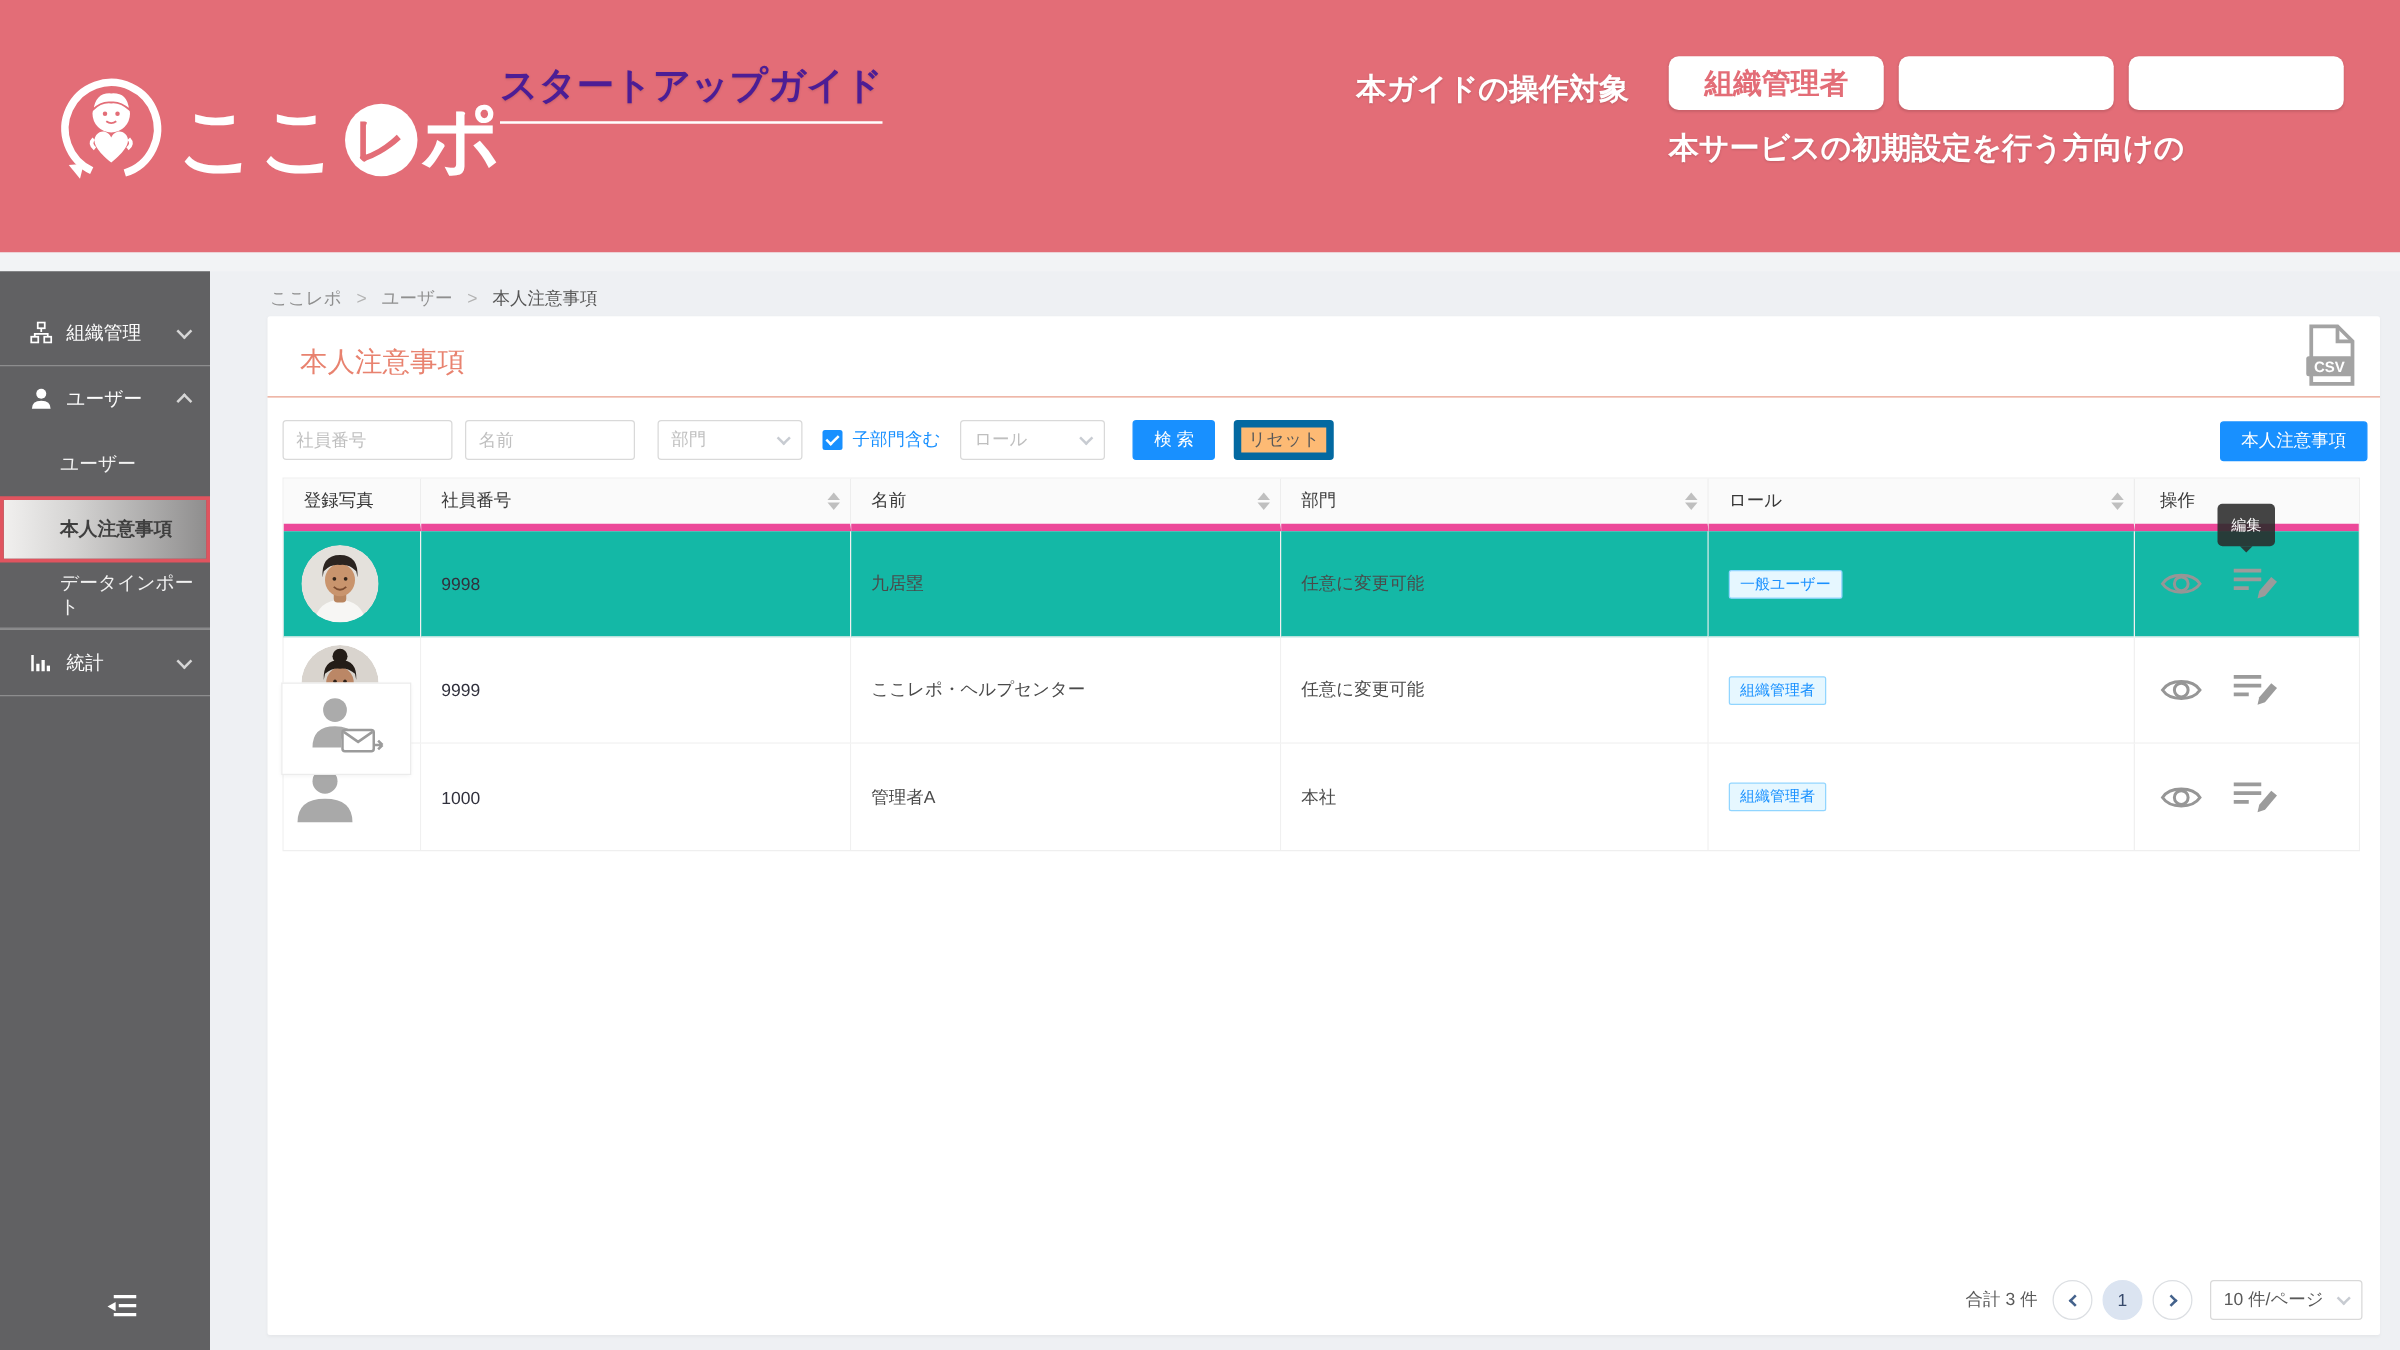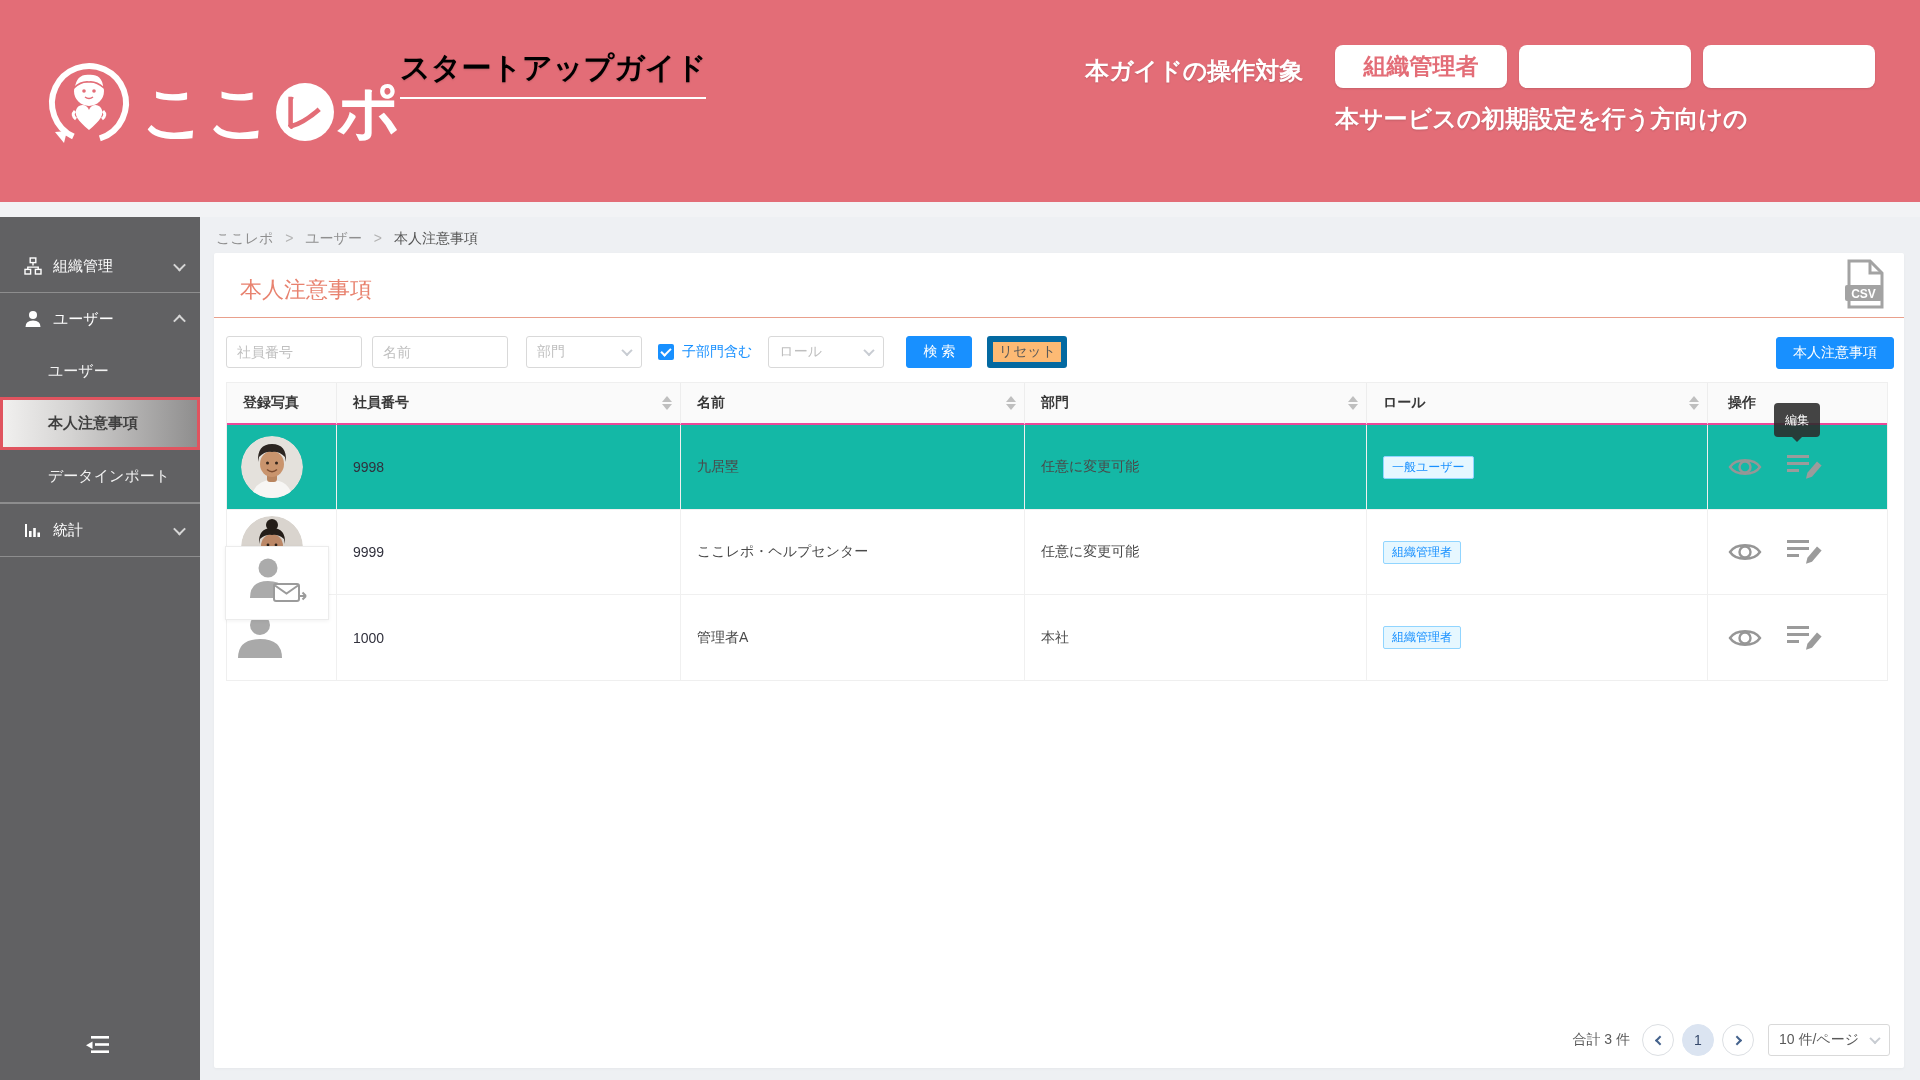--- a/index.html
+++ b/index.html
@@ -7,30 +7,30 @@
   body {
     position:relative; overflow:hidden;
     font-family:"Liberation Sans","DejaVu Sans",sans-serif;
     background:var(--content-bg,#eef0f3); color:#4a4a4a;
   }
   
   .guide-header { position:absolute; left:0; top:0; width:1920px; height:202px; background:var(--brand,#e36d77); }
   .logo-mark { position:absolute; left:42px; top:55px; }
   .logo-text { position:absolute; left:142px; top:70px; display:flex; align-items:center; color:#fff; font-weight:bold; font-size:62px; letter-spacing:2px; }
   .logo-circle { width:58px; height:58px; background:#fff; border-radius:50%; color:var(--brand,#e36d77); font-size:42px; display:flex; align-items:center; justify-content:center; margin:0 3px; }
-  .guide-title-block { position:absolute; left:400px; top:48px; color:#000000; text-shadow:0 1px 2px rgba(0,0,0,0.15); }
+  .guide-title-block { position:absolute; left:400px; top:48px; color:#4c1d95; text-shadow:0 1px 2px rgba(0,0,0,0.15); }
   .guide-title { font-size:30px; font-weight:bold; border-bottom:2px solid #fff; padding-bottom:8px; display:inline-block; }
   .guide-subtitle { margin-top:12px; font-size:19px; font-weight:bold; }
   .guide-target-label { position:absolute; left:1085px; top:55px; color:#fff; font-size:24px; font-weight:bold; text-shadow:0 1px 2px rgba(0,0,0,0.15); }
   .guide-buttons { position:absolute; left:1335px; top:45px; display:flex; gap:12px; }
   .guide-step-btn { width:172px; height:43px; background:#fff; border:none; border-radius:8px; font-size:23px; font-weight:bold; color:var(--brand,#e36d77); font-family:inherit; box-shadow:0 1px 2px rgba(0,0,0,0.12); }
   .guide-desc { position:absolute; left:1335px; top:102px; color:#fff; font-size:24px; font-weight:bold; line-height:33px; text-shadow:0 1px 2px rgba(0,0,0,0.15); }
   .header-strip { position:absolute; left:0; top:202px; width:1920px; height:15px; background:#f2f3f5; }
   
-  .sidebar { position:absolute; left:0; top:217px; width:200px; height:863px; background:var(--sidebar,#616163); }
+  .sidebar { position:absolute; left:0; top:217px; width:168px; height:863px; background:var(--sidebar,#616163); }
   .side-menu { padding-top:23px; }
   .side-item { height:52px; display:flex; align-items:center; padding:0 16px 0 24px; color:#fdfdfd; font-size:15px; cursor:pointer; }
   .side-item .mi { width:18px; height:18px; margin-right:11px; flex:0 0 18px; }
   .side-sub { height:52px; display:flex; align-items:center; padding-left:48px; color:#f2f2f2; font-size:15px; cursor:pointer; }
   .side-sub.active { height:53px; padding-left:45px; border:3px solid var(--active-border,#e0545f); background:linear-gradient(90deg,#f1f0ef 0%,#d4d3d2 35%,#8f8e8e 100%); color:#3f3f3f; font-weight:bold; }
   .side-divider { height:1px; background:rgba(255,255,255,0.28); }
   .chev { width:9px; height:9px; border-right:2px solid #d6d6d6; border-bottom:2px solid #d6d6d6; display:inline-block; }
   .chev.down { transform:rotate(45deg) translate(-1px,-1px); }
   .chev.up { transform:rotate(-135deg) translate(-1px,-1px); }
   .side-item .chev { margin-left:auto; }
@@ -56,21 +56,21 @@
   .checkbox { width:16px; height:16px; border-radius:2px; background:var(--blue,#1890ff); position:relative; }
   .checkbox::after { content:''; position:absolute; left:5px; top:2px; width:4px; height:8px; border-right:2px solid #fff; border-bottom:2px solid #fff; transform:rotate(45deg); }
   .cb-label { margin-left:8px; font-size:14px; color:var(--blue,#1890ff); }
   .btn { height:32px; border-radius:3px; font-size:14px; font-family:inherit; cursor:pointer; }
   .btn-search { width:66px; margin-left:22px; background:var(--blue,#1890ff); border:1px solid var(--blue,#1890ff); color:#fff; }
   .btn-reset { width:80px; margin-left:15px; background:#fdba74; border:6px solid #0369a1; color:#595959; }
   .btn-add { position:absolute; right:10px; top:84px; width:118px; background:var(--blue,#1890ff); border:1px solid var(--blue,#1890ff); color:#fff; }
   
   .table-wrap { position:absolute; left:12px; top:129px; width:1662px; border:1px solid #efefef; }
   table { width:100%; border-collapse:separate; border-spacing:0; table-layout:fixed; }
-  th { height:42px; background:#fafafa; font-size:14px; color:#383838; text-align:left; padding:0 8px 0 16px; font-weight:bold; border-right:1px solid #ededed; border-bottom:2px solid #ec4899; }
+  th { height:42px; background:#fafafa; font-size:14px; color:#383838; text-align:left; padding:0 8px 0 16px; font-weight:normal; border-right:1px solid #ededed; border-bottom:6px solid #ec4899; }
   th:last-child { border-right:none; padding-left:20px; }
   td { height:85px; font-size:14px; color:#4a4a4a; padding:0 8px 0 16px; border-right:1px solid #f0f0f0; border-bottom:1px solid #f0f0f0; background:#fff; position:relative; }
   td:last-child { border-right:none; }
   tr.hovered td { background:#14b8a6; }
   tr:last-child td { border-bottom:none; }
   .th-flex { display:flex; align-items:center; }
   .sorter { margin-left:auto; display:flex; flex-direction:column; gap:2px; cursor:pointer; }
   .sorter i { display:block; width:0; height:0; border-left:5px solid transparent; border-right:5px solid transparent; }
   .sorter .s-up { border-bottom:6px solid #bfbfbf; }
   .sorter .s-down { border-top:6px solid #bfbfbf; }

